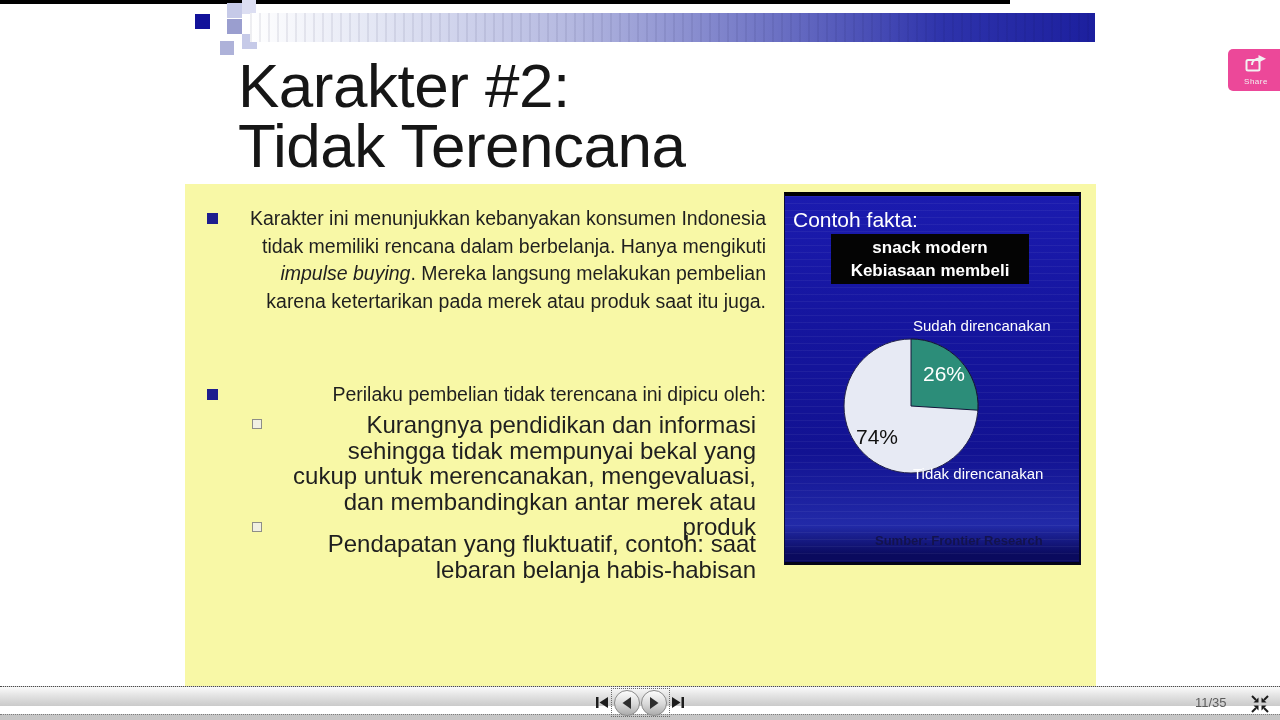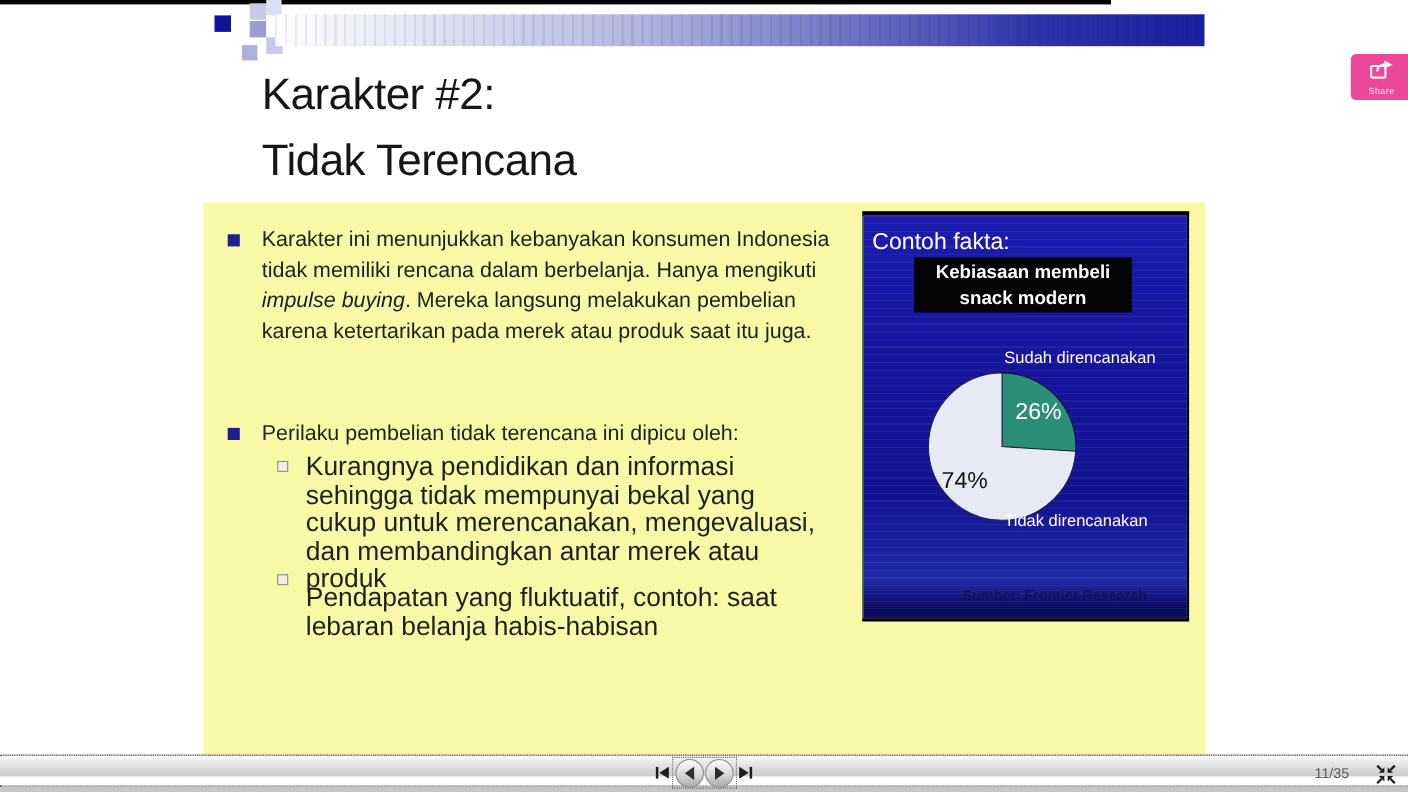--- a/index.html
+++ b/index.html
@@ -9,24 +9,24 @@
 
   
   .top-strip { position:absolute; left:0; top:0; width:1010px; height:4px; background:#000; }
   .deco-sq { position:absolute; }
   .grad-bar { position:absolute; left:250px; top:13px; width:845px; height:29px;
     background:linear-gradient(90deg,#ffffff 0%,#e3e6f4 15%,#b4b8e0 38%,#6d72c4 62%,#2e33ab 82%,#1c1f9e 100%); }
   .grad-bar::after { content:""; position:absolute; inset:0;
     background:repeating-linear-gradient(90deg, rgba(10,10,60,0.07) 0 2px, transparent 2px 9px); }
 
   .slide-title { position:absolute; left:238px; top:56px; width:720px;
-    font-size:40px; line-height:60px; color:#161616; letter-spacing:-0.5px; }
+    font-size:62px; line-height:60px; color:#161616; letter-spacing:-0.5px; }
 
   
-  .content { position:absolute; left:185px; top:184px; width:911px; height:502px; background:#f8f8a6; }
+  .content { position:absolute; left:185px; top:184px; width:911px; height:502px; background:#f8f8a6;text-align:right; }
   .b-marker { position:absolute; width:11px; height:11px; background:#1e1e8e; }
   .s-marker { position:absolute; width:10px; height:10px; background:#f1f0e2; border:1px solid #8e8e88; }
   .b-text { position:absolute; font-size:19.5px; line-height:27.5px; color:#1f1f1f; }
   .s-text { position:absolute; font-size:24px; line-height:25.5px; color:#1f1f1f; }
 
   
   .panel { position:absolute; left:784px; top:192px; width:297px; height:373px;
     background:linear-gradient(180deg,#1b1baf 0%,#15159e 35%,#121292 70%,#222aa8 90%,#0a0a5e 98%);
     border-top:4px solid #000; border-bottom:3px solid #060618;
     border-left:1px solid #0a0a40; border-right:2px solid #06062a; color:#fff; }
@@ -89,22 +89,22 @@
     <div class="s-marker" style="left:67px;top:235px;"></div>
     <div class="s-text" style="left:93px;top:228px;width:478px;">Kurangnya pendidikan dan informasi sehingga tidak mempunyai bekal yang cukup untuk merencanakan, mengevaluasi, dan membandingkan antar merek atau produk</div>
 
     <div class="s-marker" style="left:67px;top:338px;"></div>
     <div class="s-text" style="left:93px;top:347px;width:478px;">Pendapatan yang fluktuatif, contoh: saat lebaran belanja habis-habisan</div>
   </div>
 
   <div class="panel">
     <div class="panel-heading">Contoh fakta:</div>
     <div class="chart-titlebox">
+      <div>snack modern</div>
       <div>Kebiasaan membeli</div>
-      <div>snack modern</div>
     </div>
 
     <div class="pie-label" style="left:128px;top:121px;">Sudah direncanakan</div>
 
     <div class="pie-wrap">
       <svg width="140" height="140" viewBox="-70 -70 140 140">
         <circle cx="0" cy="0" r="67" fill="#e7eaf4" stroke="#22224a" stroke-width="1"></circle>
         <path d="M0,0 L0,-67 A67,67 0 0 1 66.9,4.2 Z" fill="#2c8d79" stroke="#14143a" stroke-width="1"></path>
         <text x="33" y="-25" text-anchor="middle" font-size="21" fill="#ffffff">26%</text>
         <text x="-34" y="38" text-anchor="middle" font-size="21" fill="#101010">74%</text>

